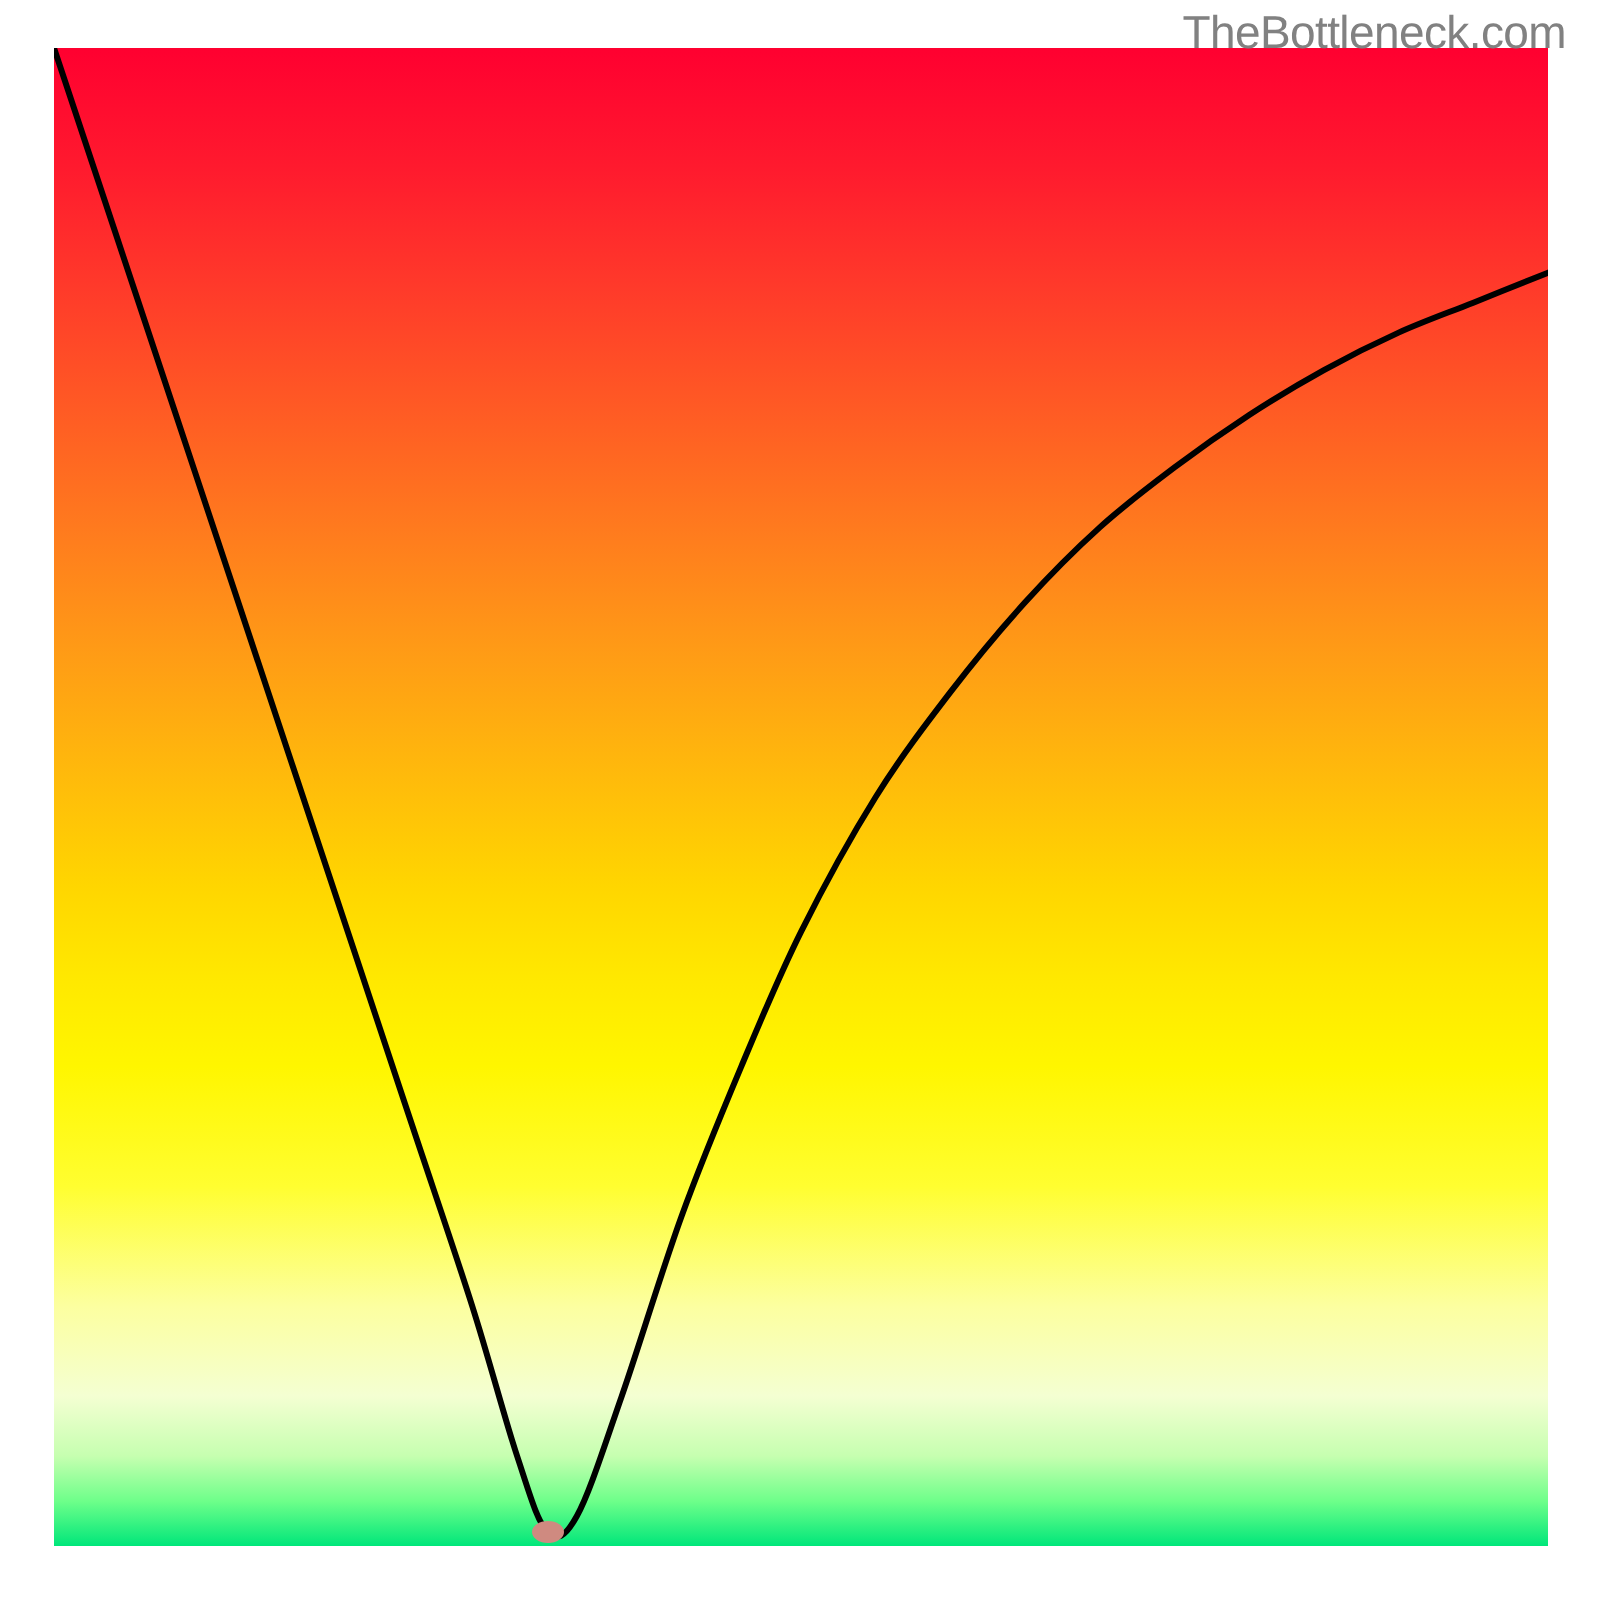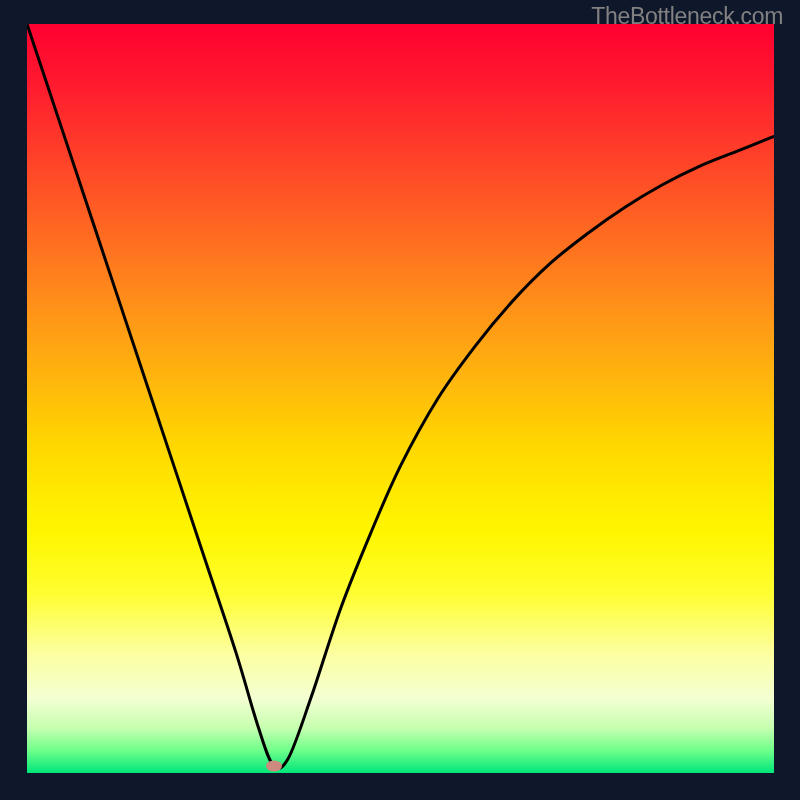--- a/index.html
+++ b/index.html
@@ -8,21 +8,21 @@
     width: 800px;
     height: 800px;
     background: #000000;
     overflow: hidden;
     font-family: Arial, Helvetica, sans-serif;
   }
   .frame {
     position: relative;
     width: 800px;
     height: 800px;
-    background: #0f172a;
+    background: #ffffff;
   }
   .plot-area {
     position: absolute;
     left: 27px;
     top: 24px;
     width: 747px;
     height: 749px;
     background: linear-gradient(
       to bottom,
       #ff0030 0%,

